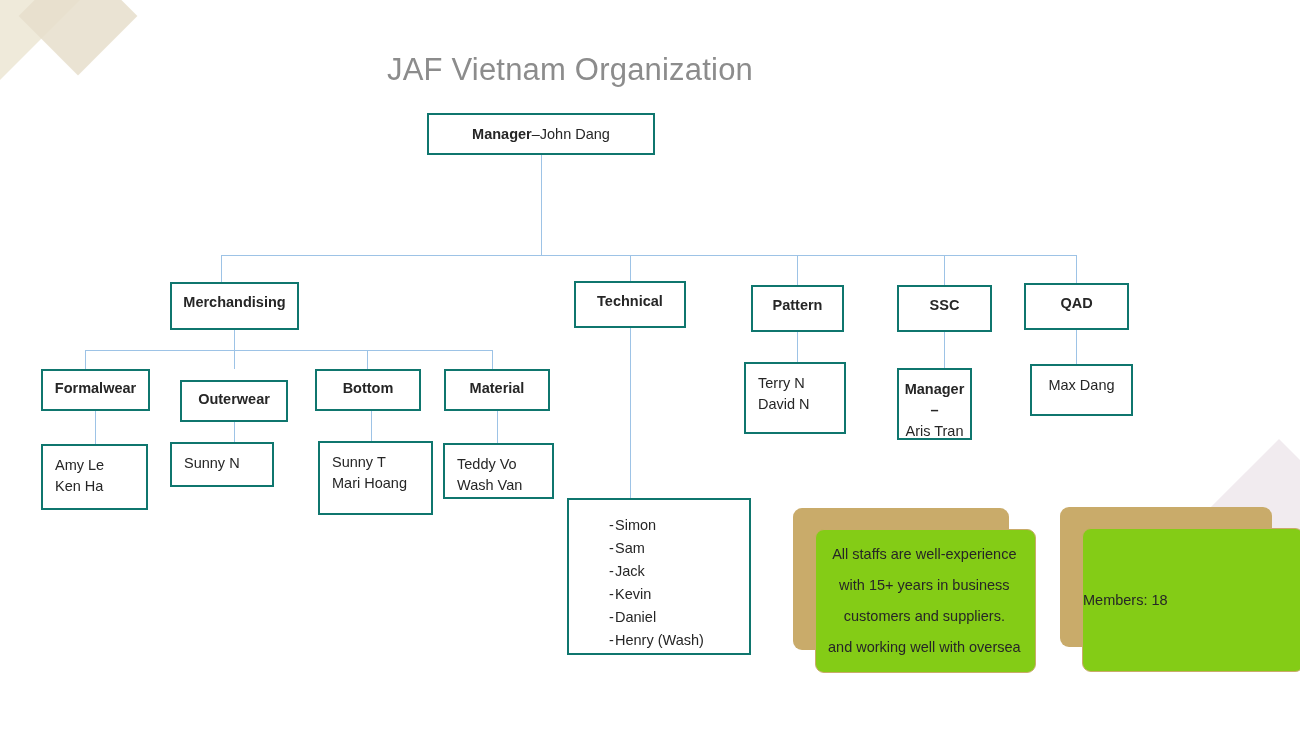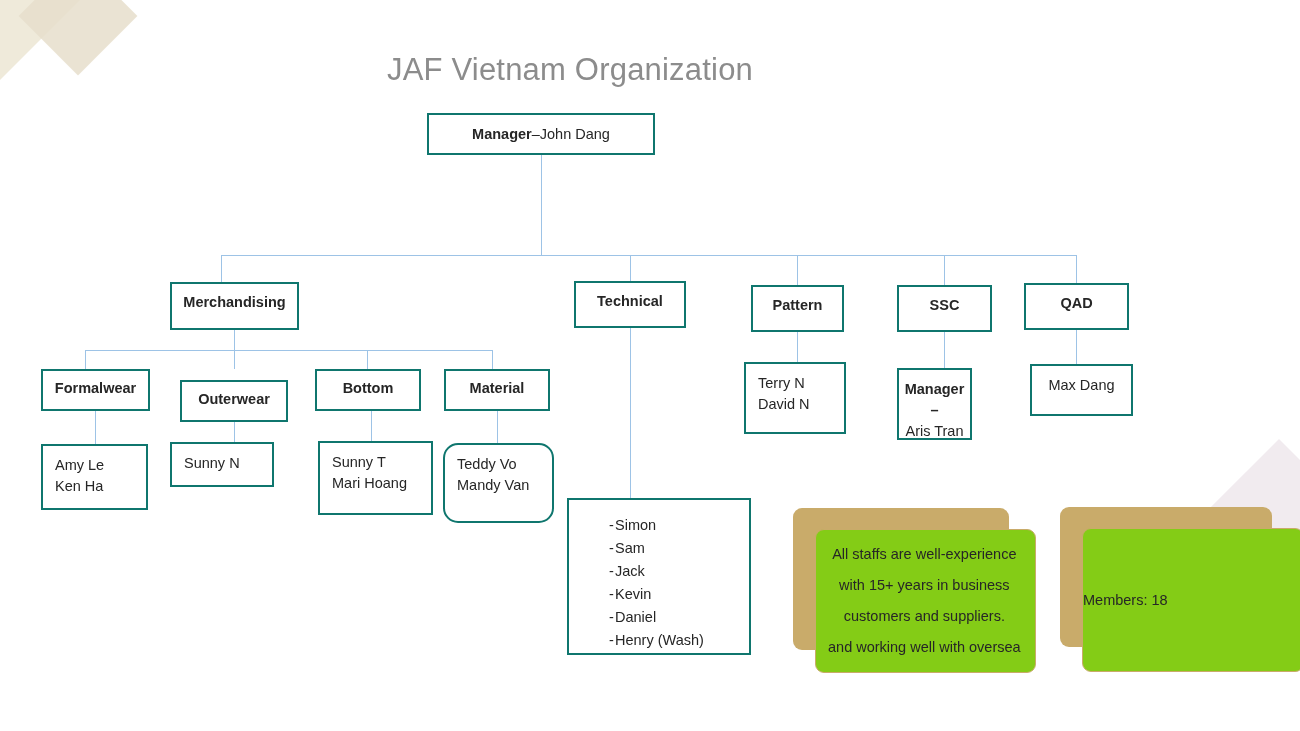--- a/index.html
+++ b/index.html
@@ -223,23 +223,23 @@
 
   <div class="node node-names" style="left:170px; top:442px; width:104px; height:45px;">
     <div>Sunny N</div>
   </div>
 
   <div class="node node-names" style="left:318px; top:441px; width:115px; height:74px;">
     <div>Sunny T</div>
     <div>Mari Hoang</div>
   </div>
 
-  <div class="node node-names" style="left:443px; top:443px; width:111px; height:80px;border-radius:15px;">
+  <div class="node node-names" style="left:443px; top:443px; width:111px; height:56px;">
     <div>Teddy Vo</div>
-    <div>Mandy Van</div>
+    <div>Wash Van</div>
   </div>
 
   <div class="node" id="node-technical-members" style="left:567px; top:498px; width:184px; height:157px;">
     <div class="member-row">
       <span class="member-dash">-</span>
       <span class="member-name">Simon</span>
     </div>
     <div class="member-row">
       <span class="member-dash">-</span>
       <span class="member-name">Sam</span>

